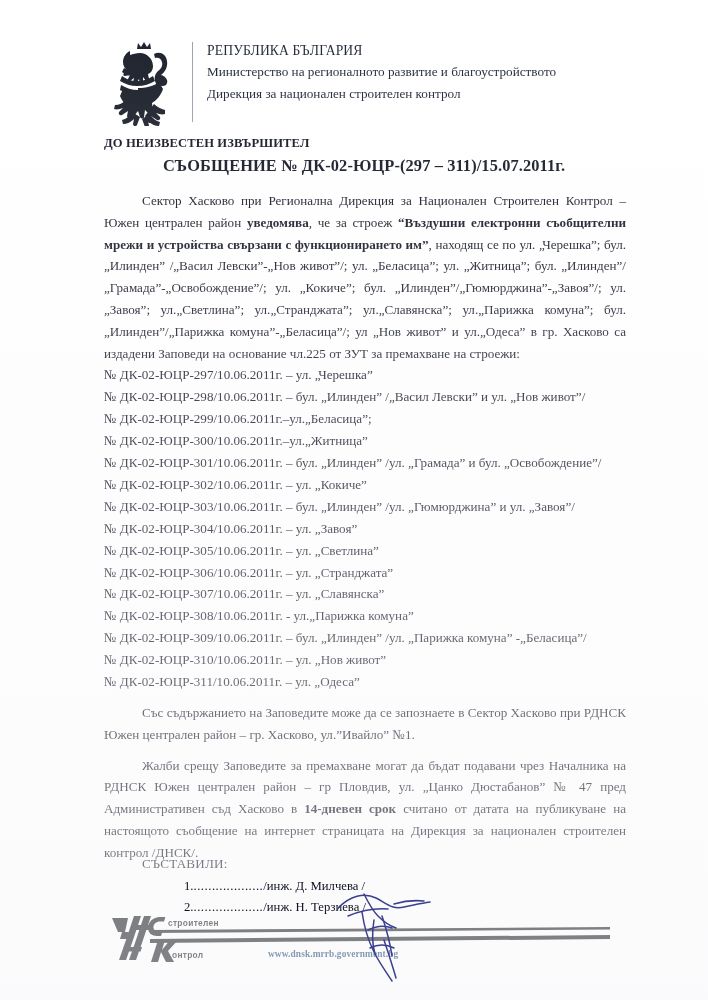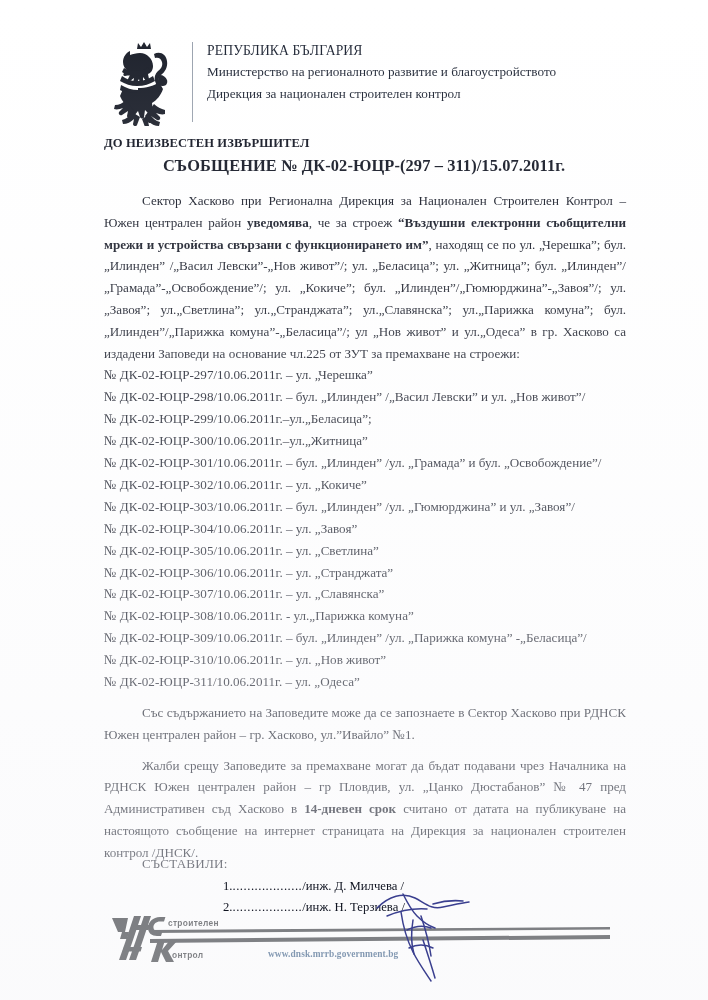--- a/index.html
+++ b/index.html
@@ -118,21 +118,21 @@
     top: 856px;
     width: 522px;
   }
   .sig-label {
     font-size: 13.1px;
     margin-left: 38px;
     letter-spacing: 0.2px;
   }
   .sig-rows {
     margin-top: 4px;
-    margin-left: 119px;
+    margin-left: 80px;
     position: relative;
   }
   .sig-row {
     font-size: 12.7px;
     line-height: 21px;
     white-space: nowrap;
     position: relative;
     z-index: 1;
   }
   .dots { letter-spacing: 0.5px; }

